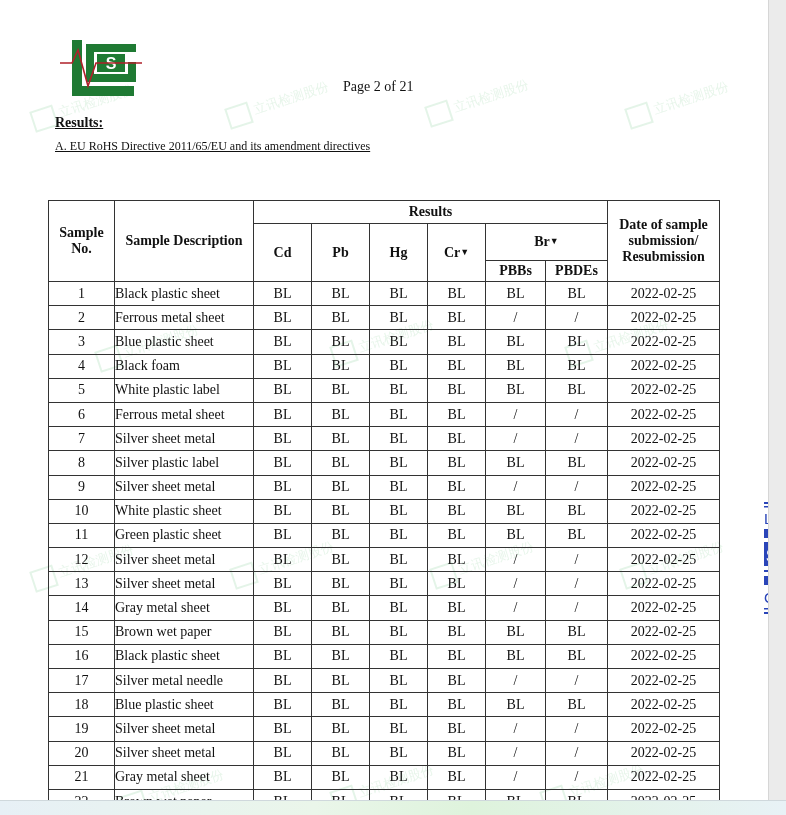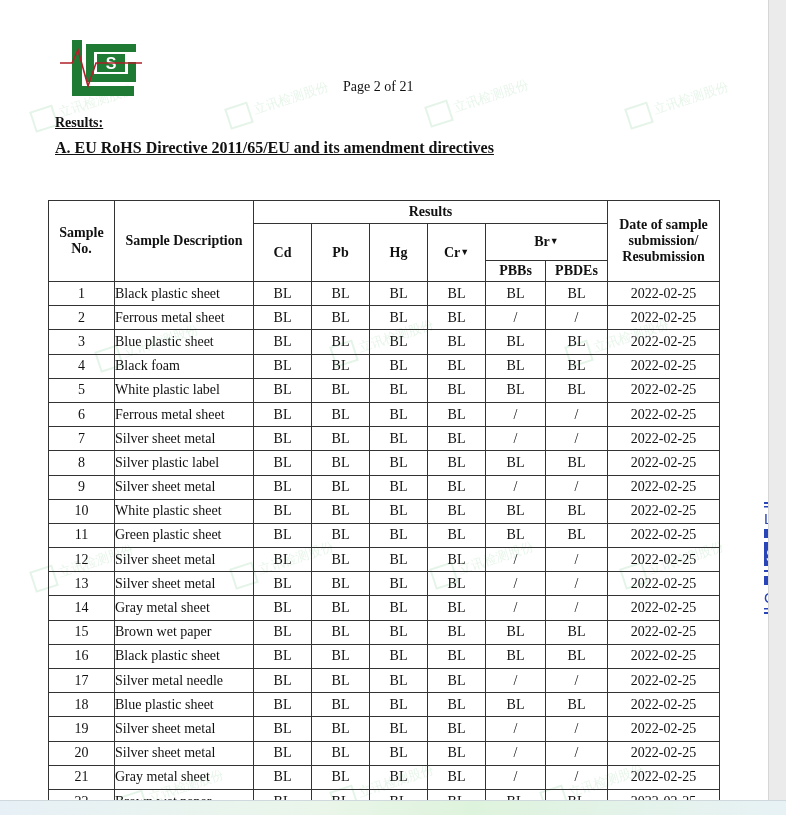--- a/index.html
+++ b/index.html
@@ -4,21 +4,21 @@
 <style>
   html,body{margin:0;padding:0;}
   body{width:786px;height:815px;overflow:hidden;background:#ffffff;position:relative;font-family:"Liberation Serif","DejaVu Serif",serif;color:#111;}
   .page{position:absolute;left:0;top:0;width:768px;height:800px;background:#fff;overflow:hidden;}
   .scrollbar{position:absolute;left:768px;top:0;width:18px;height:800px;background:#ebebeb;border-left:1px solid #d6d6d6;}
   .bottom-bar{position:absolute;left:0;top:800px;width:786px;height:15px;background:linear-gradient(90deg,#e7f0f6 0%,#eaf6ea 40%,#def3dc 60%,#e8f2f6 100%);border-top:1px solid #cfd8dc;}
   .logo{position:absolute;left:60px;top:38px;width:82px;height:62px;}
   .header-page{position:absolute;left:343px;top:79px;font-size:14px;}
   .header-report{position:absolute;left:527px;top:79px;font-size:14px;}
   .results-title{position:absolute;left:55px;top:115px;font-size:14px;font-weight:bold;text-decoration:underline;}
-  .section-title{position:absolute;left:55px;top:139px;font-size:16px;font-weight:bold;text-decoration:underline;}
+  .section-title{position:absolute;left:55px;top:139px;font-size:12px;font-weight:normal;text-decoration:underline;}
   .method{position:absolute;left:55px;top:160px;width:680px;font-size:14px;line-height:17px;}
   .method .lbl{text-decoration:underline;}
   table.res{position:absolute;left:48px;top:200px;border-collapse:collapse;font-size:14px;}
   table.res td, table.res th{border:1px solid #333;text-align:center;padding:0;height:23.2px;}
   table.res th{font-weight:bold;font-size:14px;line-height:16px;}
   table.res td.desc{text-align:left;padding-left:0;}
   .tri{font-size:9px;vertical-align:top;position:relative;top:-1px;}
   .wm{position:absolute;color:rgba(120,200,140,0.18);font-size:13px;font-family:"DejaVu Sans",sans-serif;transform:rotate(-18deg);white-space:nowrap;pointer-events:none;}
   .wm .box{display:inline-block;width:20px;height:18px;border:2px solid rgba(120,200,140,0.2);margin-right:4px;vertical-align:middle;}
   .stamp{position:absolute;left:762px;top:500px;width:22px;height:118px;}

